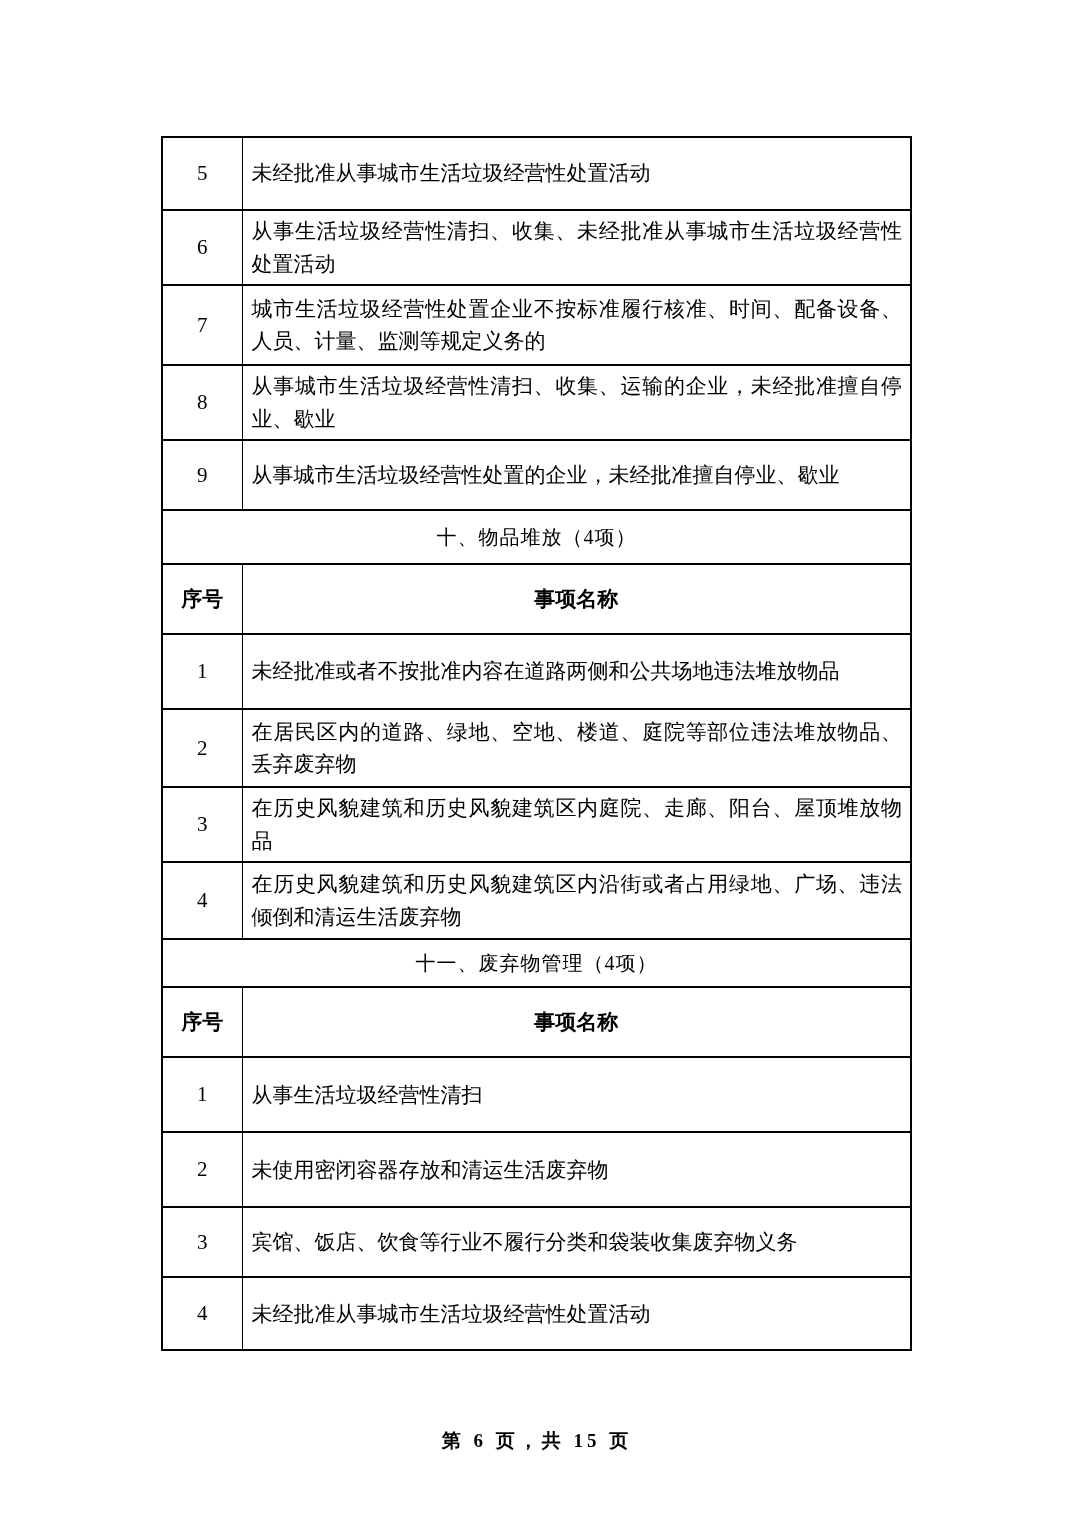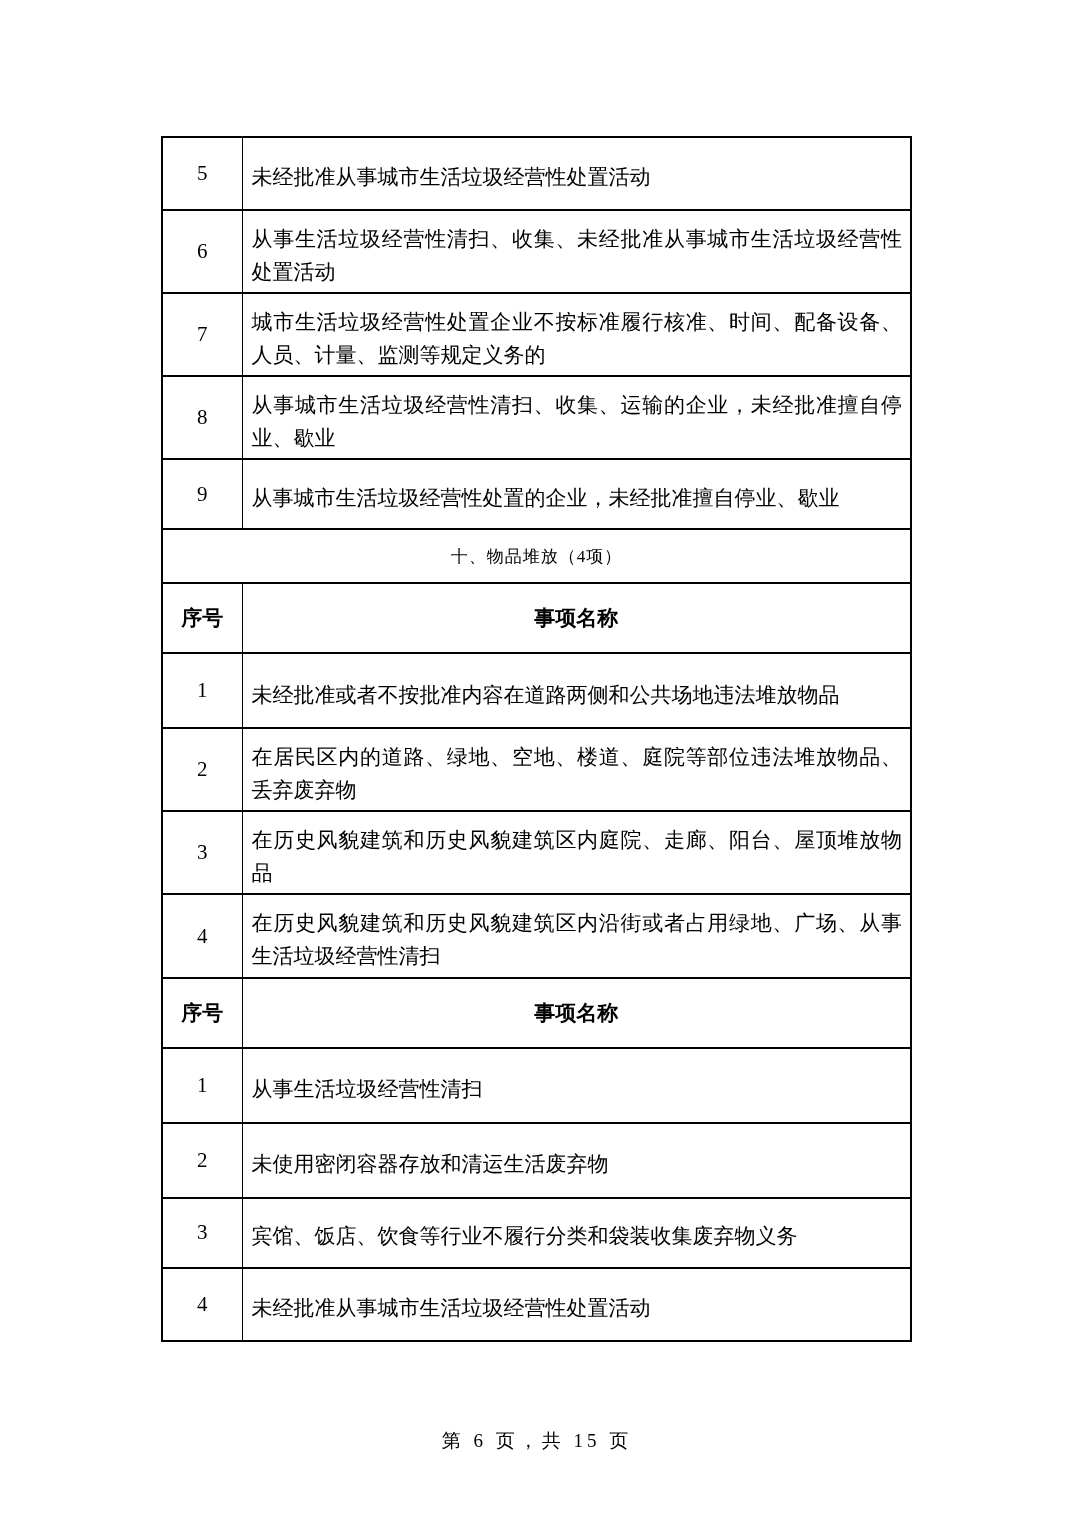--- a/index.html
+++ b/index.html
@@ -33,32 +33,32 @@
     vertical-align: middle;
     font-size: 21px;
     color: #000000;
   }
   td.no-cell {
     text-align: center;
     padding: 0;
   }
   td.name-cell {
     text-align: left;
-    padding: 12px 8px 4px 9px;
+    padding: 4px 8px 4px 9px;
     line-height: 1.55;
     text-align: justify;
   }
   tr.header-row td {
     font-weight: bold;
     text-align: center;
     margin-top: 40px;
   }
   td.title-cell {
     text-align: center;
-    font-size: 17px;
+    font-size: 20px;
     letter-spacing: 1px;
     padding: 6px 0;
   }
   
   .h73 { height: 73px; }
   .h80 { height: 80px; }
   .h66 { height: 66px; }
   .h70 { height: 70px; }
   .h75 { height: 75px; }
   .h78 { height: 78px; }
@@ -68,20 +68,21 @@
   .h48 { height: 48px; }
   .footer {
     position: absolute;
     left: 0;
     width: 1074px;
     top: 1428px;
     text-align: center;
     font-size: 19px;
     letter-spacing: 4px;
     color: #000000;
+    font-weight: bold;
   }
 </style>
 </head>
 <body>
 
 <div class="page">
 
   <table class="doc-table">
     <colgroup>
         <col class="c-no">
@@ -126,23 +127,26 @@
       <tr class="h78">
         <td class="no-cell">2</td>
         <td class="name-cell">在居民区内的道路、绿地、空地、楼道、庭院等部位违法堆放物品、丢弃废弃物</td>
       </tr>
       <tr class="h68">
         <td class="no-cell">3</td>
         <td class="name-cell">在历史风貌建筑和历史风貌建筑区内庭院、走廊、阳台、屋顶堆放物品</td>
       </tr>
       <tr class="h77">
         <td class="no-cell">4</td>
-        <td class="name-cell">在历史风貌建筑和历史风貌建筑区内沿街或者占用绿地、广场、从事生活垃圾经营性清扫</td>
+        <td class="name-cell">在历史风貌建筑和历史风貌建筑区内沿街或者占用绿地、广场、违法倾倒和清运生活废弃物</td>
       </tr>
 
+      <tr class="h48">
+        <td class="title-cell" colspan="2">十一、废弃物管理（4项）</td>
+      </tr>
 
       <tr class="header-row h70">
         <td class="no-cell">序号</td>
         <td>事项名称</td>
       </tr>
 
       <tr class="h75">
         <td class="no-cell">1</td>
         <td class="name-cell">从事生活垃圾经营性清扫</td>
       </tr>

